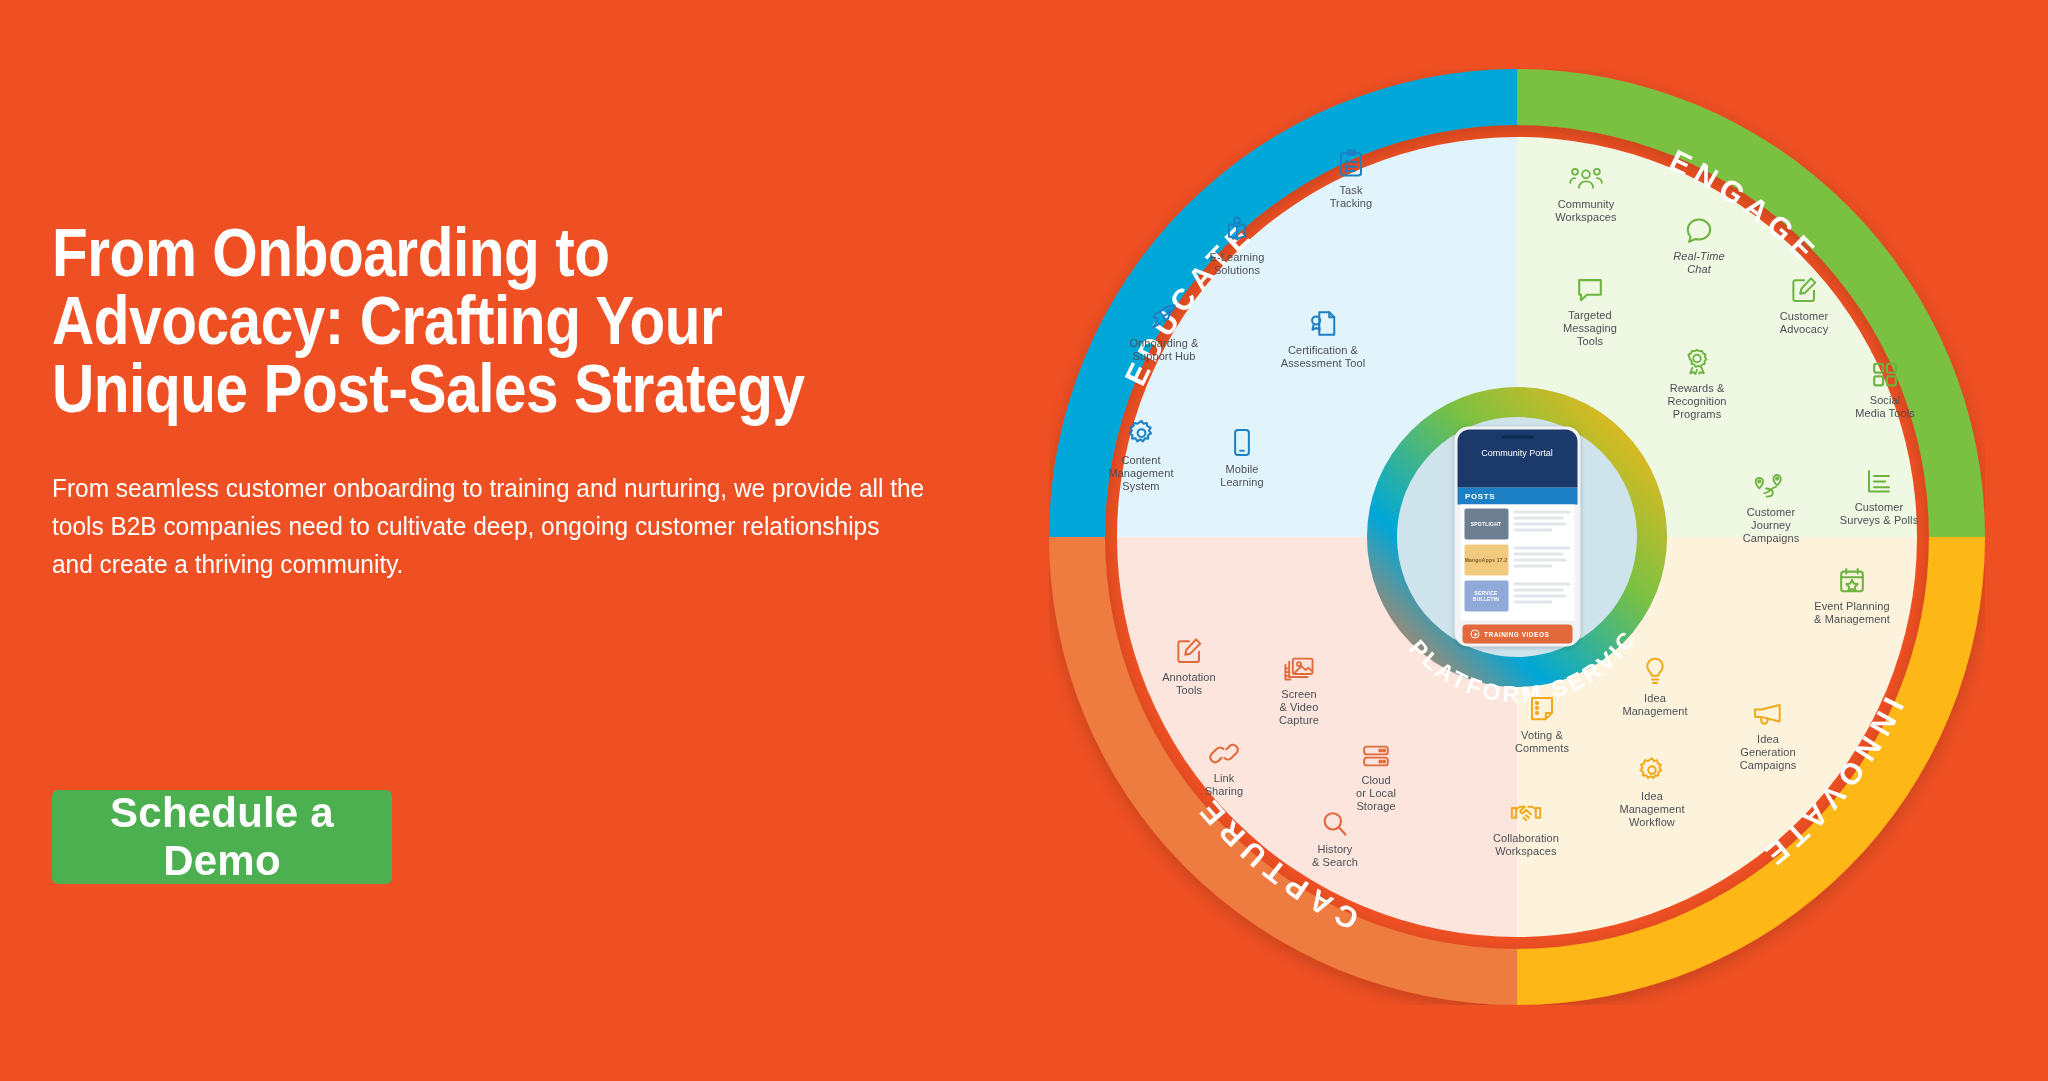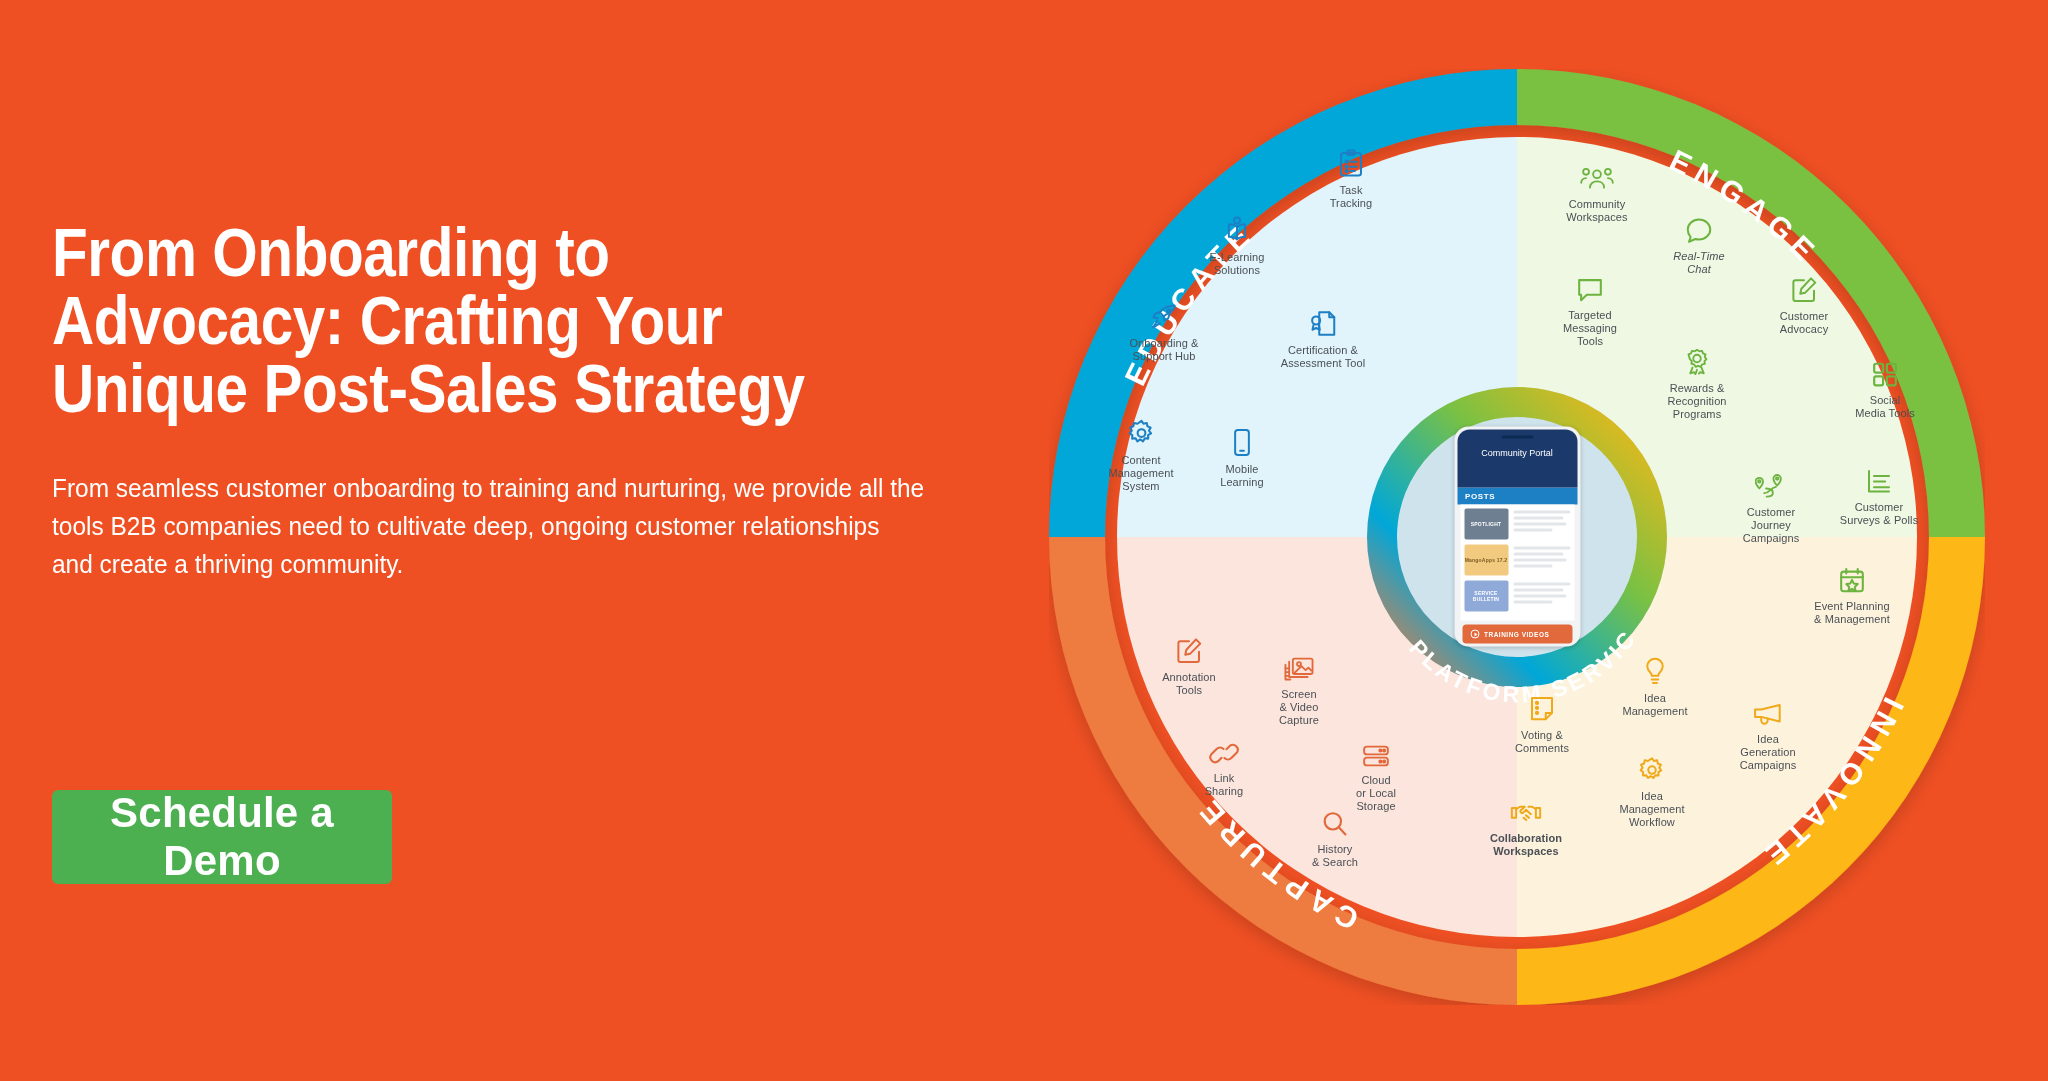--- a/index.html
+++ b/index.html
@@ -289,21 +289,21 @@
     <span class="ico">
       <svg width="22" height="30" viewBox="0 0 16 24" fill="none" stroke="#1d7fc4" stroke-width="1.6" stroke-linecap="round" stroke-linejoin="round">
         <rect x="2.5" y="2" width="11" height="20" rx="2.2"></rect>
           <line x1="6.5" y1="18.5" x2="9.5" y2="18.5"></line>
       </svg>
     </span>
     <span class="lbl">Mobile
 Learning</span>
   </div>
 
-  <div class="node" style="left:548px; top:125px;">
+  <div class="node" style="left:537px; top:125px;">
     <span class="ico">
       <svg width="34" height="28" viewBox="0 0 28 22" fill="none" stroke="#6cb33f" stroke-width="1.5" stroke-linecap="round" stroke-linejoin="round">
         <circle cx="14" cy="7.5" r="3.2"></circle>
           <path d="M8.2 18.5c0-3.2 2.6-5.2 5.8-5.2s5.8 2 5.8 5.2"></path>
         <circle cx="5" cy="5.5" r="2.4"></circle>
           <path d="M1 14.5c0-2.4 1.8-3.9 4-3.9"></path>
         <circle cx="23" cy="5.5" r="2.4"></circle>
           <path d="M27 14.5c0-2.4-1.8-3.9-4-3.9"></path>
       </svg>
     </span>
@@ -455,21 +455,21 @@
       <svg width="30" height="30" viewBox="0 0 24 24" fill="none" stroke="#f0a919" stroke-width="1.6" stroke-linecap="round" stroke-linejoin="round">
         <circle cx="12" cy="12" r="3"></circle>
         <path d="M12 2.6l1.5 2.2 2.6-.6.5 2.6 2.5 1-1.3 2.3 1.6 2.1-2.3 1.4.1 2.7-2.6-.2-1.4 2.3-2.2-1.5-2.2 1.5-1.4-2.3-2.6.2.1-2.7L2.9 12.2l1.6-2.1L3.2 7.8l2.5-1 .5-2.6 2.6.6z"></path>
       </svg>
     </span>
     <span class="lbl">Idea
 Management
 Workflow</span>
   </div>
 
-  <div class="node" style="left:477px; top:760px;font-weight:bold;">
+  <div class="node" style="left:477px; top:760px;">
     <span class="ico">
       <svg width="32" height="26" viewBox="0 0 26 20" fill="none" stroke="#f0a919" stroke-width="1.6" stroke-linecap="round" stroke-linejoin="round">
         <path d="M1.5 5.5h3.5v8H1.5z"></path>
           <path d="M24.5 5.5H21v8h3.5z"></path>
         <path d="M5 6.5l3-2h4l-3.2 2.8a1.4 1.4 0 0 0 1.8 2.1L13 7l4 3.5"></path>
         <path d="M21 6.5l-3-2h-3"></path>
         <path d="M13 11.5l2.4 2M11 13.5l2.2 1.8"></path>
       </svg>
     </span>
     <span class="lbl">Collaboration

